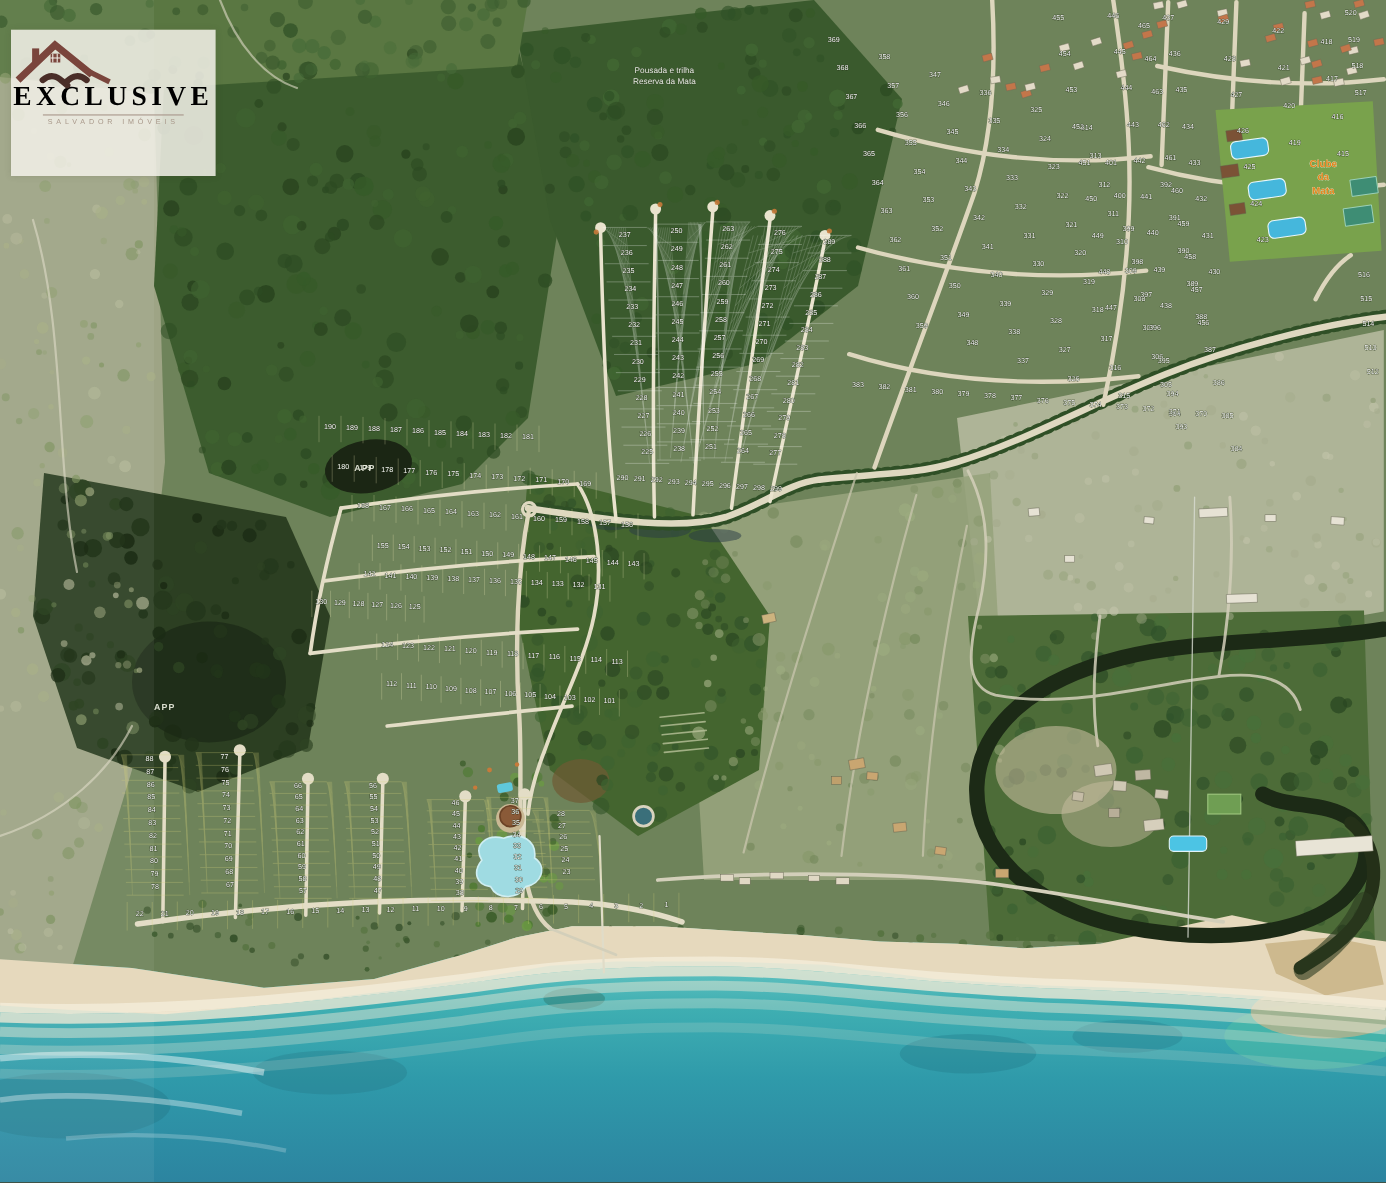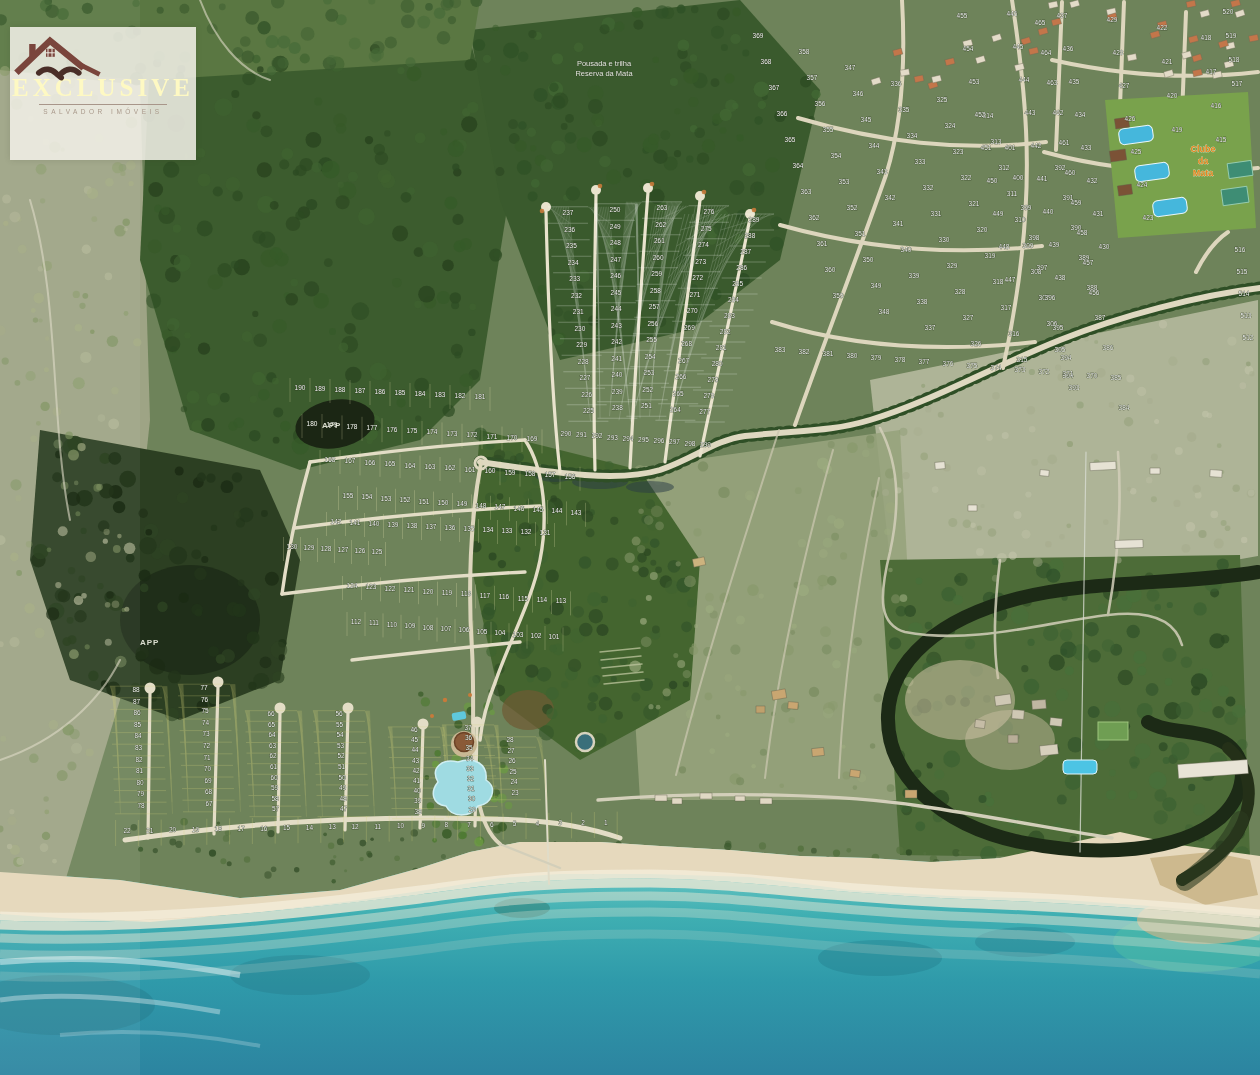--- a/index.html
+++ b/index.html
@@ -4,21 +4,21 @@
 <style>
   html,body{margin:0;padding:0;background:#222;}
   .stage{position:relative;width:1260px;height:1075px;overflow:hidden;
          font-family:"Liberation Sans",sans-serif;background:#6e835a;}
   .stage svg{position:absolute;left:0;top:0;}
   
   .logo-card{position:absolute;left:10px;top:27px;width:186px;height:133px;
     background:rgba(243,241,233,.86);display:flex;flex-direction:column;
     align-items:center;justify-content:center;box-shadow:0 0 6px rgba(60,60,40,.15);}
   .logo-title{font-family:"Liberation Serif",serif;font-weight:bold;font-size:25px;
-    letter-spacing:4px;color:#fef9c3;line-height:1;margin-top:2px;}
+    letter-spacing:4px;color:#000000;line-height:1;margin-top:2px;}
   .logo-rule{width:128px;height:1px;background:#a8968a;margin:4px 0 3px 0;}
   .logo-sub{font-size:6.5px;letter-spacing:3.5px;color:#a9998b;}
   
   text.lot{font-family:"Liberation Sans",sans-serif;fill:#ffffff;
     paint-order:stroke;stroke:#243018;stroke-width:.6px;opacity:.95;}
   text.app{font-family:"Liberation Sans",sans-serif;font-size:8px;font-weight:bold;
     fill:#eef0e2;letter-spacing:1px;opacity:.9;}
   text.club{font-family:"Liberation Sans",sans-serif;font-size:9px;font-weight:bold;
     fill:#e8861e;paint-order:stroke;stroke:#ffffff;stroke-width:.35px;text-anchor:middle;}
   text.reserve{font-family:"Liberation Sans",sans-serif;font-size:7.5px;fill:#f4f6ee;

